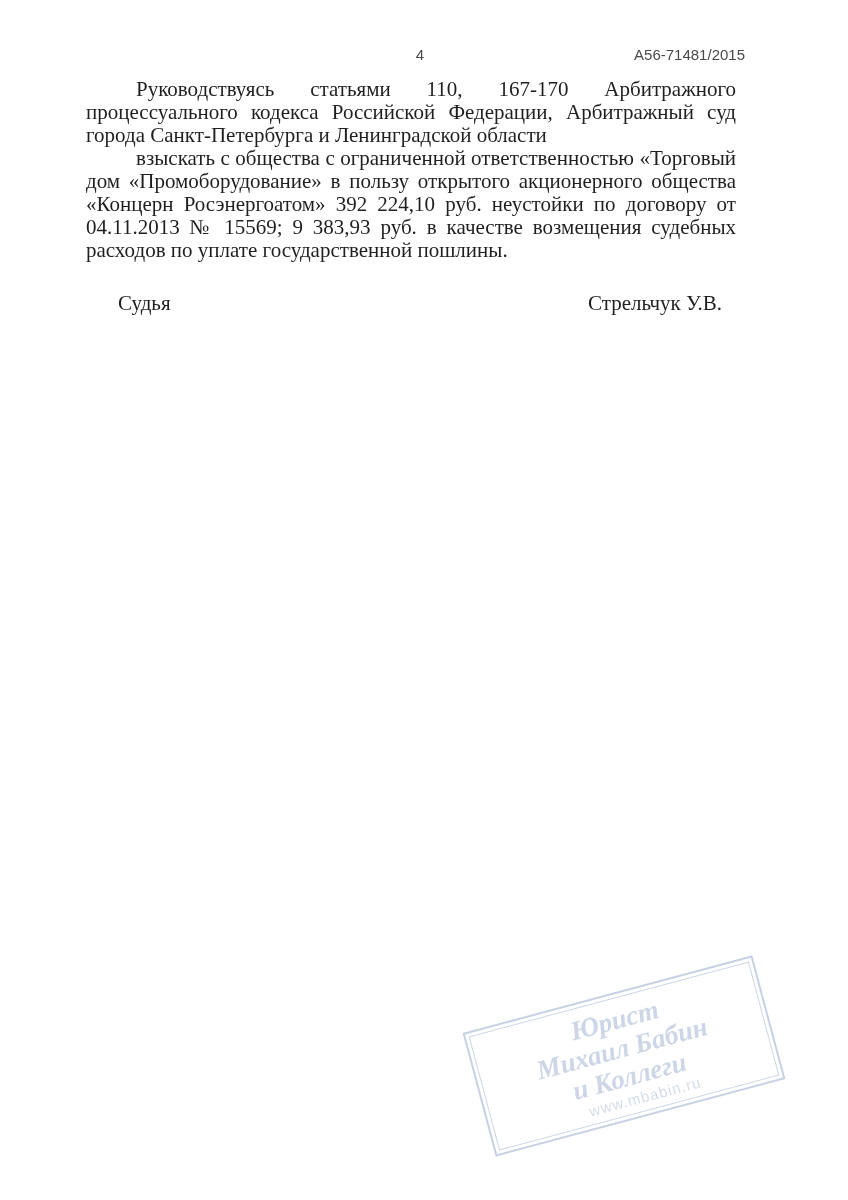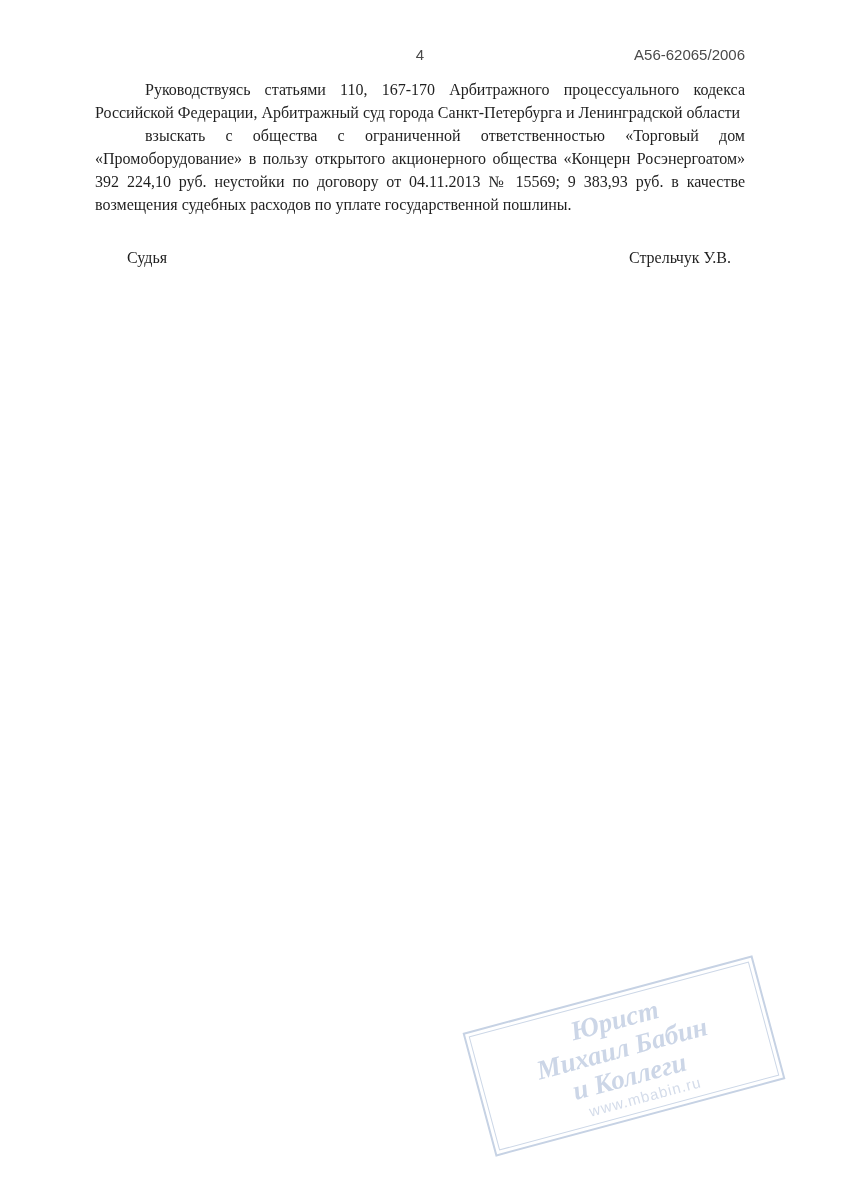--- a/index.html
+++ b/index.html
@@ -37,23 +37,23 @@
     position: absolute;
     right: 0;
     top: 0;
     text-align: right;
   }
 
   
   .content {
     position: absolute;
     top: 78px;
-    left: 95px;
+    left: 86px;
     width: 650px;
-    font-size: 16px;
+    font-size: 21px;
     line-height: 23px;
     color: #1f1f1f;
     text-align: justify;
   }
   .content p {
     margin: 0;
     text-indent: 50px;
   }
   .decision-heading {
     text-align: center;
@@ -121,21 +121,21 @@
     white-space: nowrap;
   }
 </style>
 </head>
 <body>
 
 <div class="page">
 
   <div class="header-row">
     <div class="page-number">4</div>
-    <div class="case-number">А56-62065/2006</div>
+    <div class="case-number">А56-71481/2015</div>
   </div>
 
   <div class="content">
     <p>Руководствуясь статьями 110, 167-170 Арбитражного процессуального кодекса Российской Федерации, Арбитражный суд города Санкт-Петербурга и Ленинградской области</p>
     <p>взыскать с общества с ограниченной ответственностью «Торговый дом «Промоборудование» в пользу открытого акционерного общества «Концерн Росэнергоатом» 392 224,10 руб. неустойки по договору от 04.11.2013 № 15569; 9 383,93 руб. в качестве возмещения судебных расходов по уплате государственной пошлины.</p>
 
     <div class="signature-row">
       <span class="signature-label">Судья</span>
       <span class="signature-name">Стрельчук У.В.</span>
     </div>

